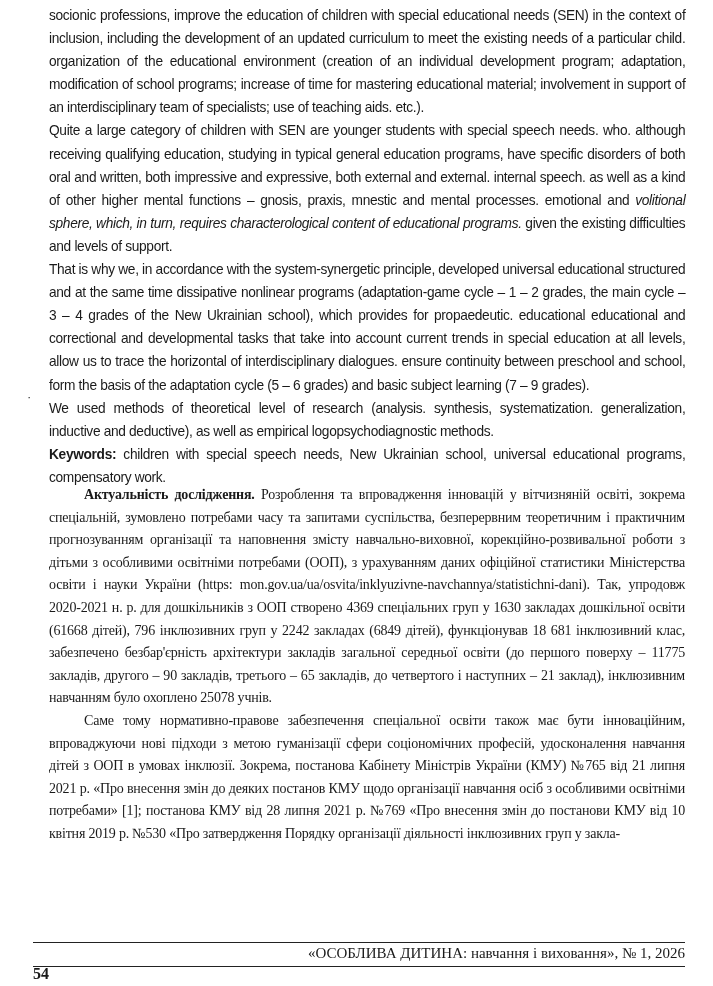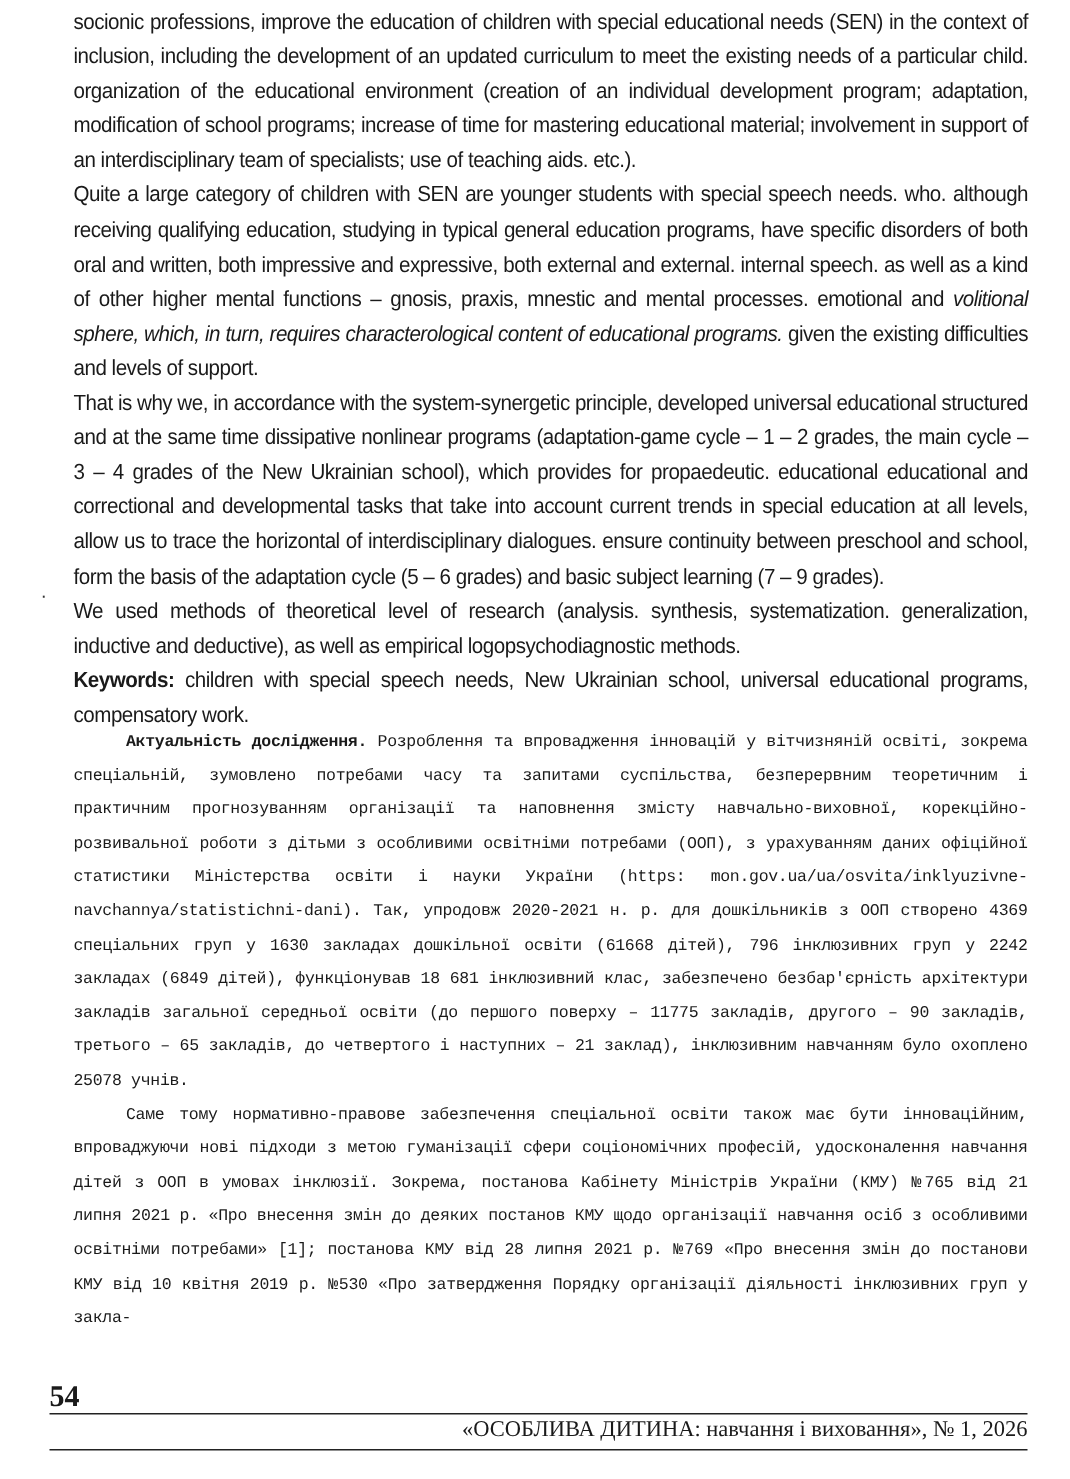--- a/index.html
+++ b/index.html
@@ -12,31 +12,31 @@
     letter-spacing: -0.35px;
     transform: scaleX(0.94); transform-origin: left top;
     width: 677px;
   }
   .abstract p { margin: 0; }
   .abstract .it { font-style: italic; }
   .abstract b { font-weight: bold; }
   .bullet-dot { position: absolute; left: 27px; top: 389px; font-family: "Liberation Sans", sans-serif; font-size: 13px; color: #333; }
   .body-uk {
     position: absolute; left: 49px; top: 484px; width: 636px;
-    font-family: Liberation Mono, monospace;
-    font-size: 11px; line-height: 22.6px;
+    font-family: Liberation Serif, serif;
+    font-size: 14px; line-height: 22.6px;
     text-align: justify;
     letter-spacing: -0.2px;
   }
   .body-uk p { margin: 0; text-indent: 35px; }
   .body-uk b { font-weight: bold; }
   .footer-rule { position: absolute; left: 33px; width: 652px; height: 0; border-top: 1.5px solid #222; }
   .footer-rule.top { top: 942px; }
   .footer-rule.bottom { top: 966px; }
-  .footer-page { position: absolute; left: 33px; top: 920px; font-family: "Liberation Serif", serif; font-weight: bold; font-size: 20px; }
+  .footer-page { position: absolute; left: 33px; top: 965px; font-family: "Liberation Serif", serif; font-weight: bold; font-size: 16px; }
   .footer-journal { position: absolute; right: 28px; top: 945px; font-family: "Liberation Serif", serif; font-size: 15px; }
 </style>
 </head>
 <body>
 
 <div class="abstract">
   <p>socionic professions, improve the education of children with special educational needs (SEN) in the context of inclusion, including the development of an updated curriculum to meet the existing needs of a particular child. organization of the educational environment (creation of an individual development program; adaptation, modification of school programs; increase of time for mastering educational material; involvement in support of an interdisciplinary team of specialists; use of teaching aids. etc.).</p>
   <p><span>Quite a large category of children with SEN are younger students with special speech needs. who. although receiving qualifying education, studying in typical general education programs, have specific disorders of both oral and written, both impressive and expressive, both external and external. internal speech. as well as a kind of other higher mental functions – gnosis, praxis, mnestic and mental processes. emotional and </span><span class="it">volitional sphere, which, in turn, requires characterological content of educational programs.</span><span> given the existing difficulties and levels of support.</span></p>
   <p>That is why we, in accordance with the system-synergetic principle, developed universal educational structured and at the same time dissipative nonlinear programs (adaptation-game cycle – 1 – 2 grades, the main cycle – 3 – 4 grades of the New Ukrainian school), which provides for propaedeutic. educational educational and correctional and developmental tasks that take into account current trends in special education at all levels, allow us to trace the horizontal of interdisciplinary dialogues. ensure continuity between preschool and school, form the basis of the adaptation cycle (5 – 6 grades) and basic subject learning (7 – 9 grades).</p>
   <p>We used methods of theoretical level of research (analysis. synthesis, systematization. generalization, inductive and deductive), as well as empirical logopsychodiagnostic methods.</p>

